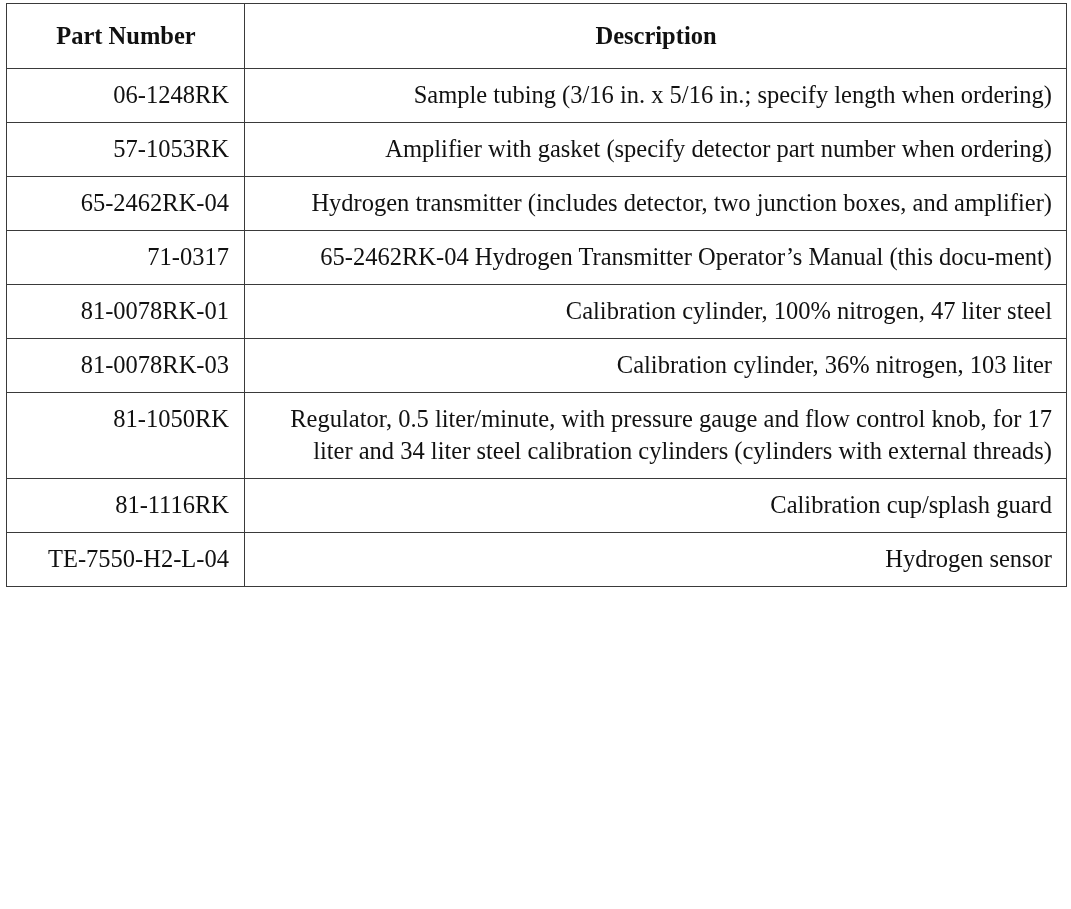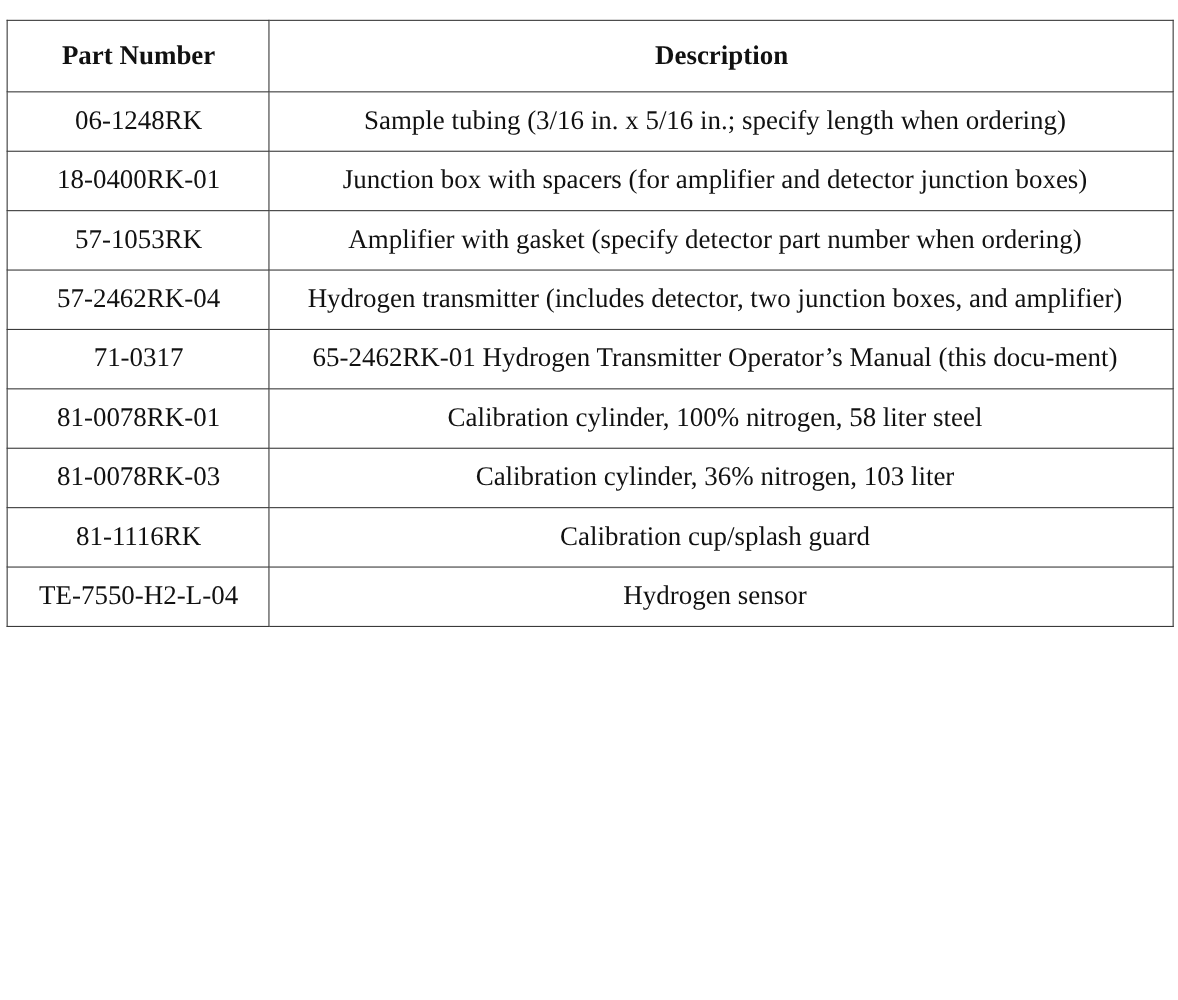--- a/index.html
+++ b/index.html
@@ -10,31 +10,31 @@
     body {
       width: 1071px;
       height: 909px;
       position: relative;
       font-family: "Liberation Serif", "DejaVu Serif", serif;
       color: #111111;
     }
     table.parts {
       position: absolute;
       left: 6px;
-      top: 18px;
+      top: 3px;
       width: 1060px;
       border-collapse: collapse;
       table-layout: fixed;
     }
     table.parts col.c1 { width: 238px; }
     table.parts col.c2 { width: 822px; }
     table.parts th, table.parts td {
       border: 1.5px solid #3a3a3a;
       vertical-align: top;
-      text-align: center;
+      text-align: right;
       font-size: 24.5px;
       line-height: 32px;
       padding: 10px 15px 11px 16px;
     }
     table.parts th {
       font-weight: bold;
       text-align: center;
       vertical-align: middle;
       height: 45px;
       padding-top: 9px;
@@ -58,42 +58,42 @@
       <th>Part Number</th>
       <th>Description</th>
     </tr>
   </thead>
   <tbody>
     <tr>
       <td>06-1248RK</td>
       <td class="desc">Sample tubing (3/16 in. x 5/16 in.; specify length when ordering)</td>
     </tr>
     <tr>
-      <td>18-0400RK-01</td>
-      <td class="desc">Junction box with spacers (for amplifier and detector junction boxes)</td>
-    </tr>
-    <tr>
       <td>57-1053RK</td>
       <td class="desc">Amplifier with gasket (specify detector part number when ordering)</td>
     </tr>
     <tr>
-      <td>57-2462RK-04</td>
+      <td>65-2462RK-04</td>
       <td class="desc">Hydrogen transmitter (includes detector, two junction boxes, and amplifier)</td>
     </tr>
     <tr>
       <td>71-0317</td>
-      <td class="desc">65-2462RK-01 Hydrogen Transmitter Operator’s Manual (this docu-ment)</td>
+      <td class="desc">65-2462RK-04 Hydrogen Transmitter Operator’s Manual (this docu-ment)</td>
     </tr>
     <tr>
       <td>81-0078RK-01</td>
-      <td class="desc">Calibration cylinder, 100% nitrogen, 58 liter steel</td>
+      <td class="desc">Calibration cylinder, 100% nitrogen, 47 liter steel</td>
     </tr>
     <tr>
       <td>81-0078RK-03</td>
       <td class="desc">Calibration cylinder, 36% nitrogen, 103 liter</td>
+    </tr>
+    <tr>
+      <td>81-1050RK</td>
+      <td class="desc">Regulator, 0.5 liter/minute, with pressure gauge and flow control knob, for 17 liter and 34 liter steel calibration cylinders (cylinders with external threads)</td>
     </tr>
     <tr>
       <td>81-1116RK</td>
       <td class="desc">Calibration cup/splash guard</td>
     </tr>
     <tr>
       <td>TE-7550-H2-L-04</td>
       <td class="desc">Hydrogen sensor</td>
     </tr>
   </tbody>

